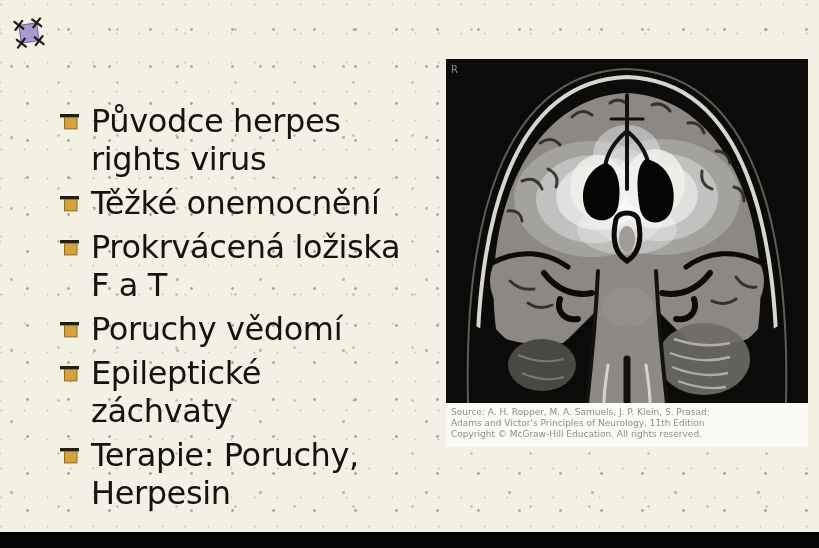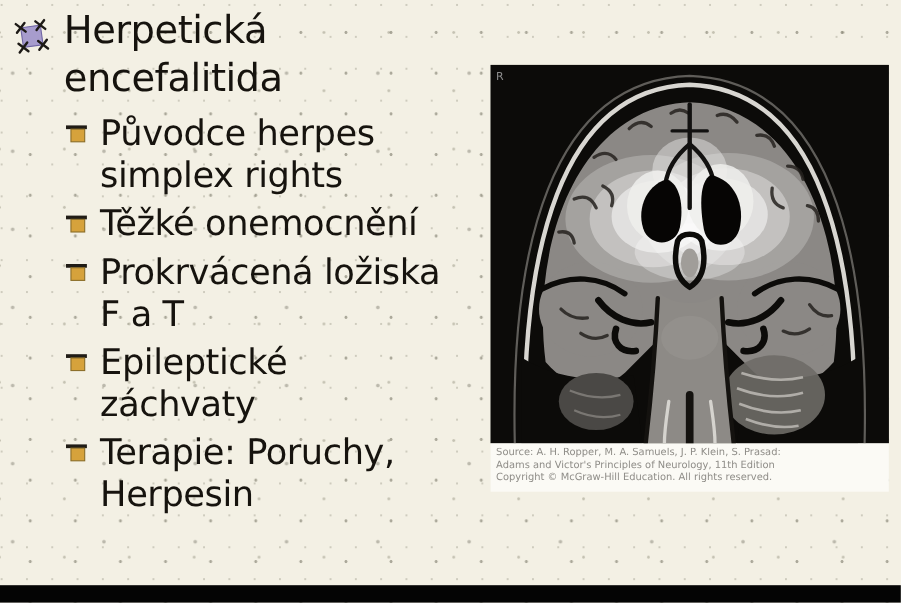--- a/index.html
+++ b/index.html
@@ -62,37 +62,33 @@
             <line x1="12" y1="4" x2="4" y2="12"></line>
           <line x1="22" y1="4" x2="30" y2="12"></line>
             <line x1="30" y1="4" x2="22" y2="12"></line>
           <line x1="4" y1="22" x2="12" y2="30"></line>
             <line x1="12" y1="22" x2="4" y2="30"></line>
           <line x1="22" y1="22" x2="30" y2="30"></line>
             <line x1="30" y1="22" x2="22" y2="30"></line>
         </g>
       </g>
     </svg>
-    <div class="title-text">
-      <div>Herpetická</div>
-      <div>encefalitida</div>
-    </div>
   </div>
 
   <div class="bullets">
 
     <div class="b-item">
       <svg class="b-icon" viewBox="0 0 20 17">
         <rect x="0" y="1" width="19" height="3.4" fill="#201c16"></rect>
         <rect x="4.5" y="4.4" width="12.5" height="11.5" fill="#d6a23c"></rect>
         <rect x="4.5" y="4.4" width="12.5" height="11.5" fill="none" stroke="#8a6d28" stroke-width="1"></rect>
       </svg>
       <div class="b-text">
         <span>Původce herpes</span>
-        <span>simplex rights</span>
+        <span>rights virus</span>
       </div>
     </div>
 
     <div class="b-item">
       <svg class="b-icon" viewBox="0 0 20 17">
         <rect x="0" y="1" width="19" height="3.4" fill="#201c16"></rect>
         <rect x="4.5" y="4.4" width="12.5" height="11.5" fill="#d6a23c"></rect>
         <rect x="4.5" y="4.4" width="12.5" height="11.5" fill="none" stroke="#8a6d28" stroke-width="1"></rect>
       </svg>
       <div class="b-text">
@@ -105,20 +101,30 @@
         <rect x="0" y="1" width="19" height="3.4" fill="#201c16"></rect>
         <rect x="4.5" y="4.4" width="12.5" height="11.5" fill="#d6a23c"></rect>
         <rect x="4.5" y="4.4" width="12.5" height="11.5" fill="none" stroke="#8a6d28" stroke-width="1"></rect>
       </svg>
       <div class="b-text">
         <span>Prokrvácená ložiska</span>
         <span>F a T</span>
       </div>
     </div>
 
+    <div class="b-item">
+      <svg class="b-icon" viewBox="0 0 20 17">
+        <rect x="0" y="1" width="19" height="3.4" fill="#201c16"></rect>
+        <rect x="4.5" y="4.4" width="12.5" height="11.5" fill="#d6a23c"></rect>
+        <rect x="4.5" y="4.4" width="12.5" height="11.5" fill="none" stroke="#8a6d28" stroke-width="1"></rect>
+      </svg>
+      <div class="b-text">
+        <span>Poruchy vědomí</span>
+      </div>
+    </div>
 
     <div class="b-item">
       <svg class="b-icon" viewBox="0 0 20 17">
         <rect x="0" y="1" width="19" height="3.4" fill="#201c16"></rect>
         <rect x="4.5" y="4.4" width="12.5" height="11.5" fill="#d6a23c"></rect>
         <rect x="4.5" y="4.4" width="12.5" height="11.5" fill="none" stroke="#8a6d28" stroke-width="1"></rect>
       </svg>
       <div class="b-text">
         <span>Epileptické</span>
         <span>záchvaty</span>

